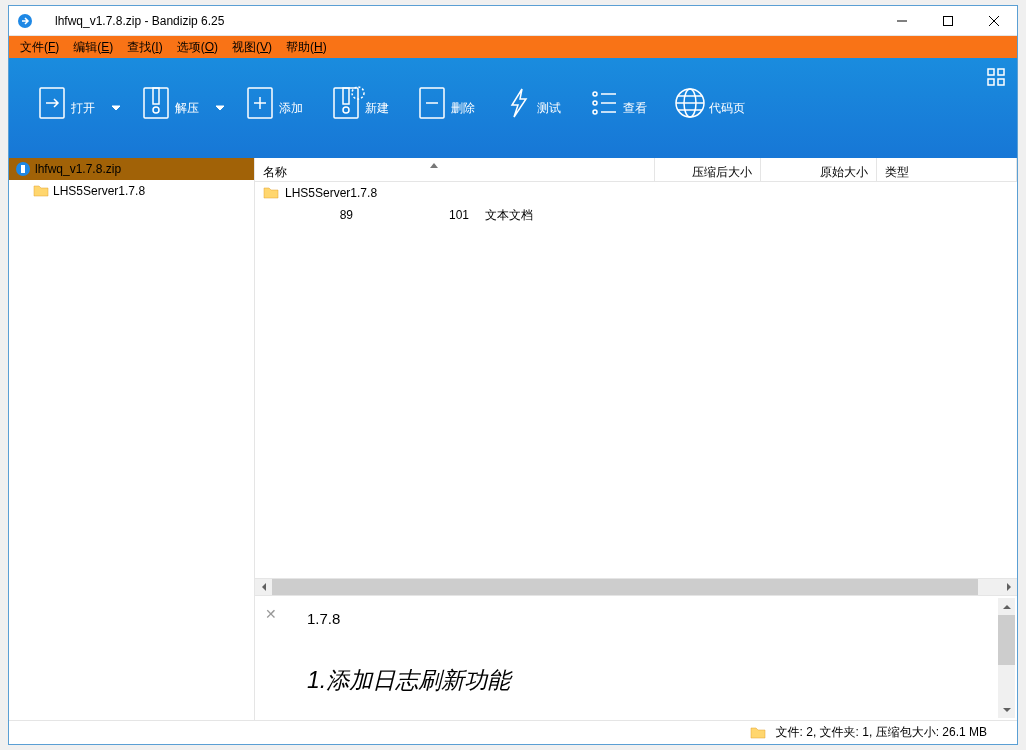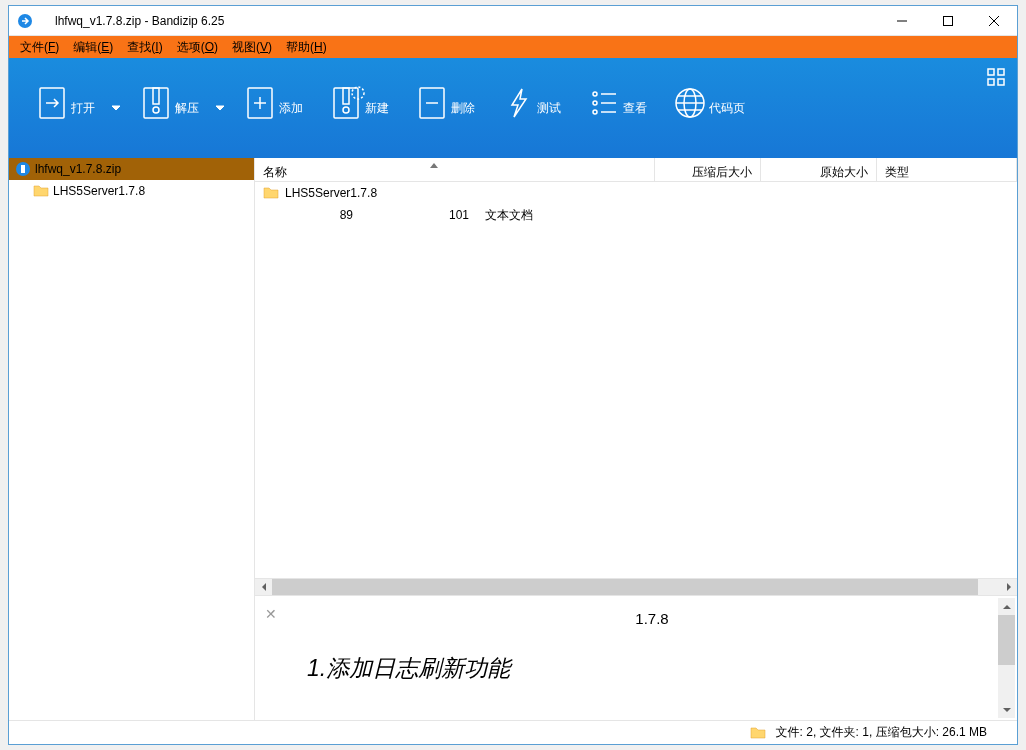--- a/index.html
+++ b/index.html
@@ -54,21 +54,21 @@
 .cell-orig { width: 116px; text-align: right; }
 .cell-type { flex: 1; }
 
 .hscroll { height: 17px; background: #f0f0f0; display: flex; align-items: center; border-top: 1px solid #e5e5e5; }
 .hscroll-arrow { width: 17px; height: 17px; display: flex; align-items: center; justify-content: center; cursor: pointer; }
 .hscroll-track { flex: 1; height: 17px; background: #f0f0f0; position: relative; }
 .hscroll-thumb { position: absolute; left: 0; top: 0; height: 17px; width: 97%; background: #cdcdcd; }
 
 .preview-panel { height: 125px; border-top: 1px solid #e5e5e5; position: relative; padding: 14px 20px 10px 40px; font-size: 15px; overflow: hidden; }
 .preview-close { position: absolute; left: 10px; top: 10px; cursor: pointer; color: #999; font-size: 14px; }
-.preview-line1 { margin-bottom: 26px; font-size: 15px; padding-left: 12px; text-align: center; }
+.preview-line1 { margin-bottom: 38px; font-size: 15px; padding-left: 12px; }
 .preview-line2 { font-size: 23px; padding-left: 12px; font-style: italic; }
 .preview-scroll { position: absolute; right: 2px; top: 2px; bottom: 2px; width: 17px; background: #f0f0f0; }
 .preview-scroll-arrow { width: 17px; height: 17px; display: flex; align-items: center; justify-content: center; }
 .preview-scroll-thumb { position: absolute; top: 17px; left: 0; width: 17px; height: 50px; background: #cdcdcd; }
 
 .statusbar { height: 24px; border-top: 1px solid #e5e5e5; display: flex; align-items: center; justify-content: flex-end; padding: 0 30px 0 10px; font-size: 12px; gap: 10px; }
 .status-icon { width: 16px; height: 16px; }
 .status-icon svg { width: 16px; height: 16px; }
 </style>
 </head>

